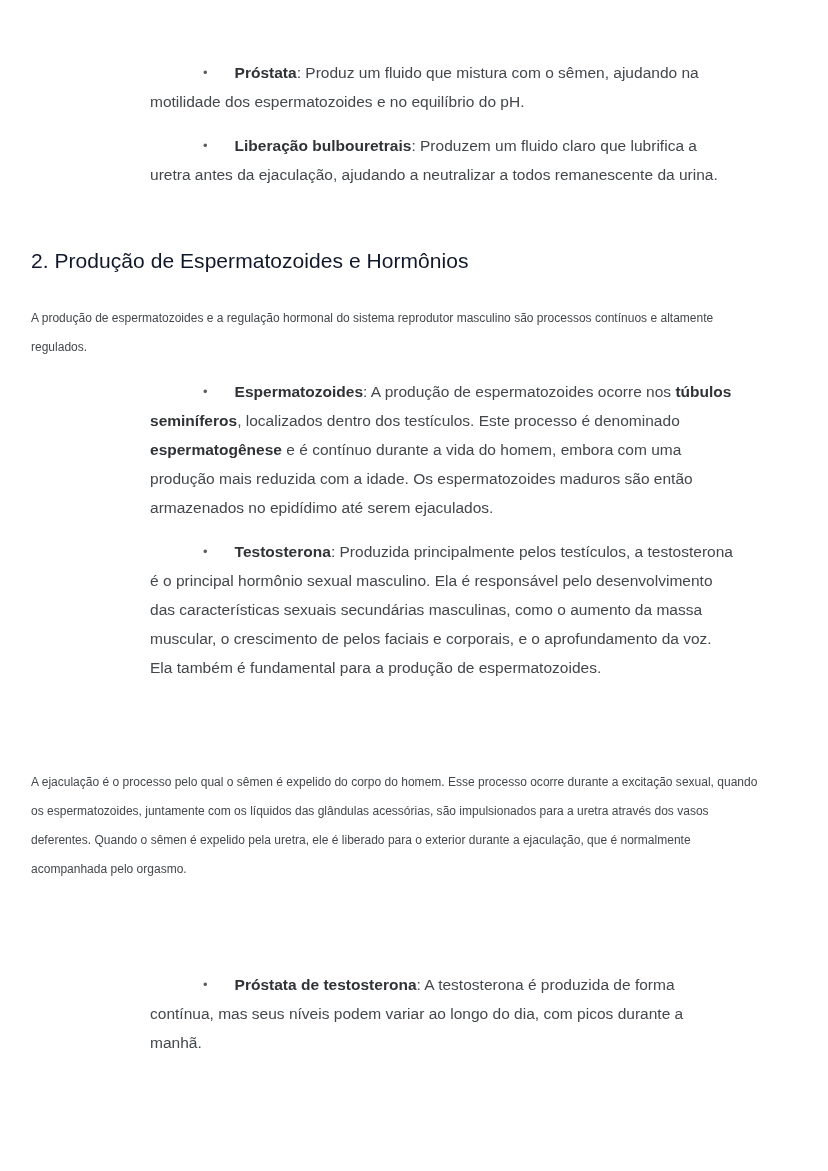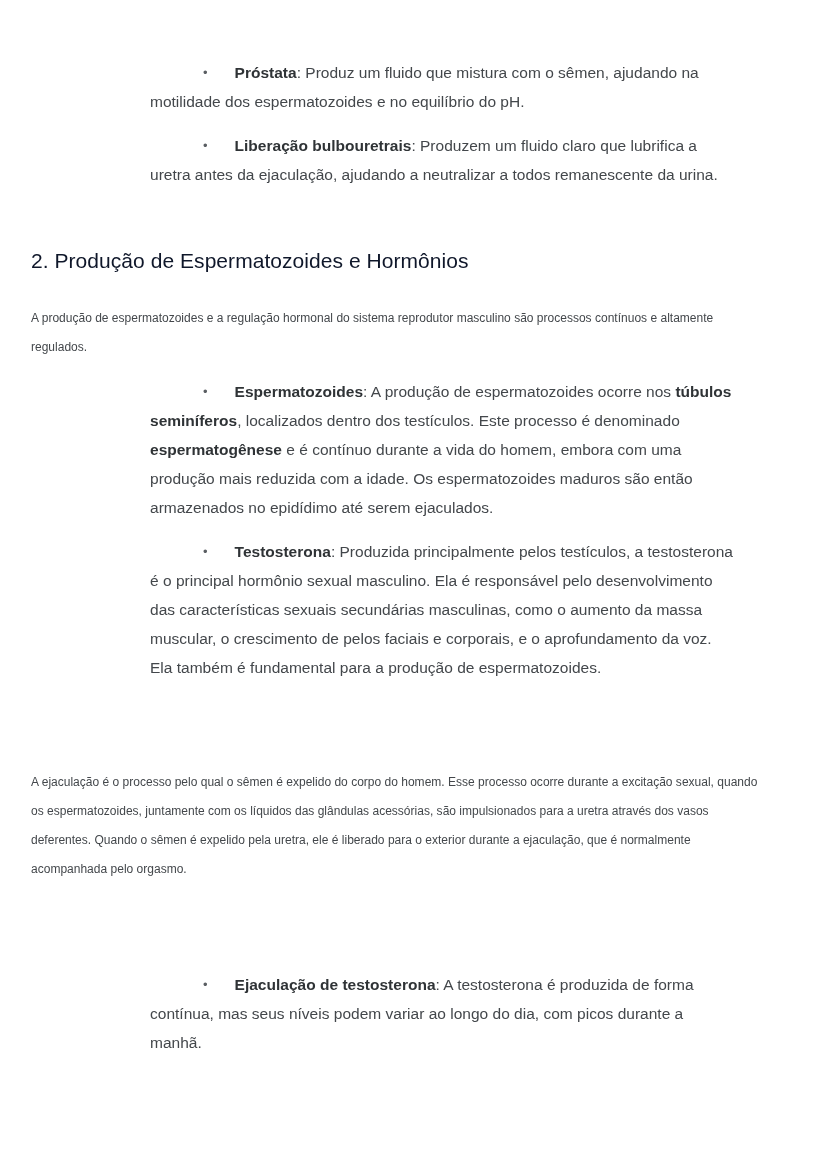--- a/index.html
+++ b/index.html
@@ -86,15 +86,15 @@
       <div class="heading">2. Produção de Espermatozoides e Hormônios</div>
       <div class="gap-heading-para"></div>
       <div class="para">A produção de espermatozoides e a regulação hormonal do sistema reprodutor masculino são processos contínuos e altamente regulados.</div>
       <div class="bullet"><span class="dot">•</span><span class="gap"></span><b>Espermatozoides</b><span>: </span><span>A produção de espermatozoides ocorre nos </span><b>túbulos seminíferos</b><span>, localizados dentro dos testículos. Este processo é denominado </span><b>espermatogênese</b><span> e é contínuo durante a vida do homem, embora com uma produção mais reduzida com a idade. Os espermatozoides maduros são então armazenados no epidídimo até serem ejaculados.</span></div>
       <div class="bullet"><span class="dot">•</span><span class="gap"></span><b>Testosterona</b><span>: </span><span>Produzida principalmente pelos testículos, a testosterona é o principal hormônio sexual masculino. Ela é responsável pelo desenvolvimento das características sexuais secundárias masculinas, como o aumento da massa muscular, o crescimento de pelos faciais e corporais, e o aprofundamento da voz. Ela também é fundamental para a produção de espermatozoides.</span></div>
       <div class="gap-block-lg"></div>
       <div class="gap-heading-para"></div>
       <div class="para">A ejaculação é o processo pelo qual o sêmen é expelido do corpo do homem. Esse processo ocorre durante a excitação sexual, quando os espermatozoides, juntamente com os líquidos das glândulas acessórias, são impulsionados para a uretra através dos vasos deferentes. Quando o sêmen é expelido pela uretra, ele é liberado para o exterior durante a ejaculação, que é normalmente acompanhada pelo orgasmo.</div>
       <div class="gap-block-lg"></div>
       <div class="gap-heading-para"></div>
-      <div class="bullet"><span class="dot">•</span><span class="gap"></span><b>Ejaculação de testosterona</b><span>: </span><span>A testosterona é produzida de forma contínua, mas seus níveis podem variar ao longo do dia, com picos durante a manhã.</span></div>
+      <div class="bullet"><span class="dot">•</span><span class="gap"></span><b>Próstata de testosterona</b><span>: </span><span>A testosterona é produzida de forma contínua, mas seus níveis podem variar ao longo do dia, com picos durante a manhã.</span></div>
     </div>
 </div>
 
 </body></html>

